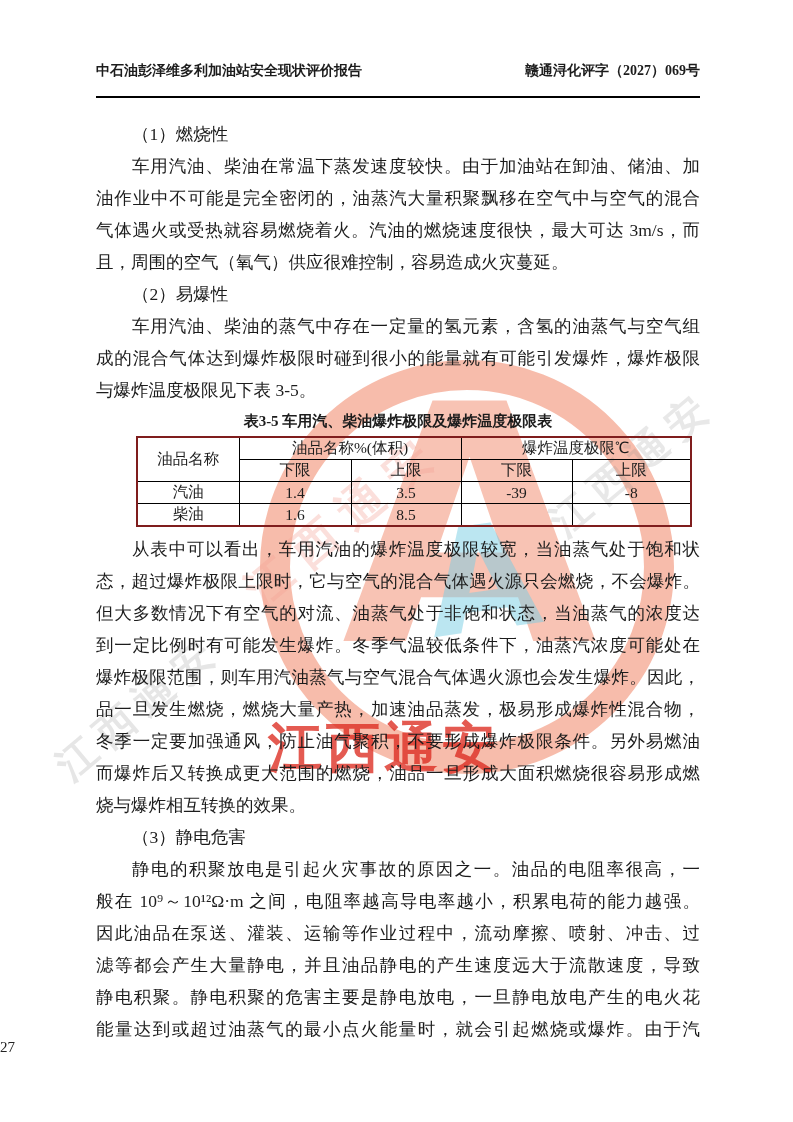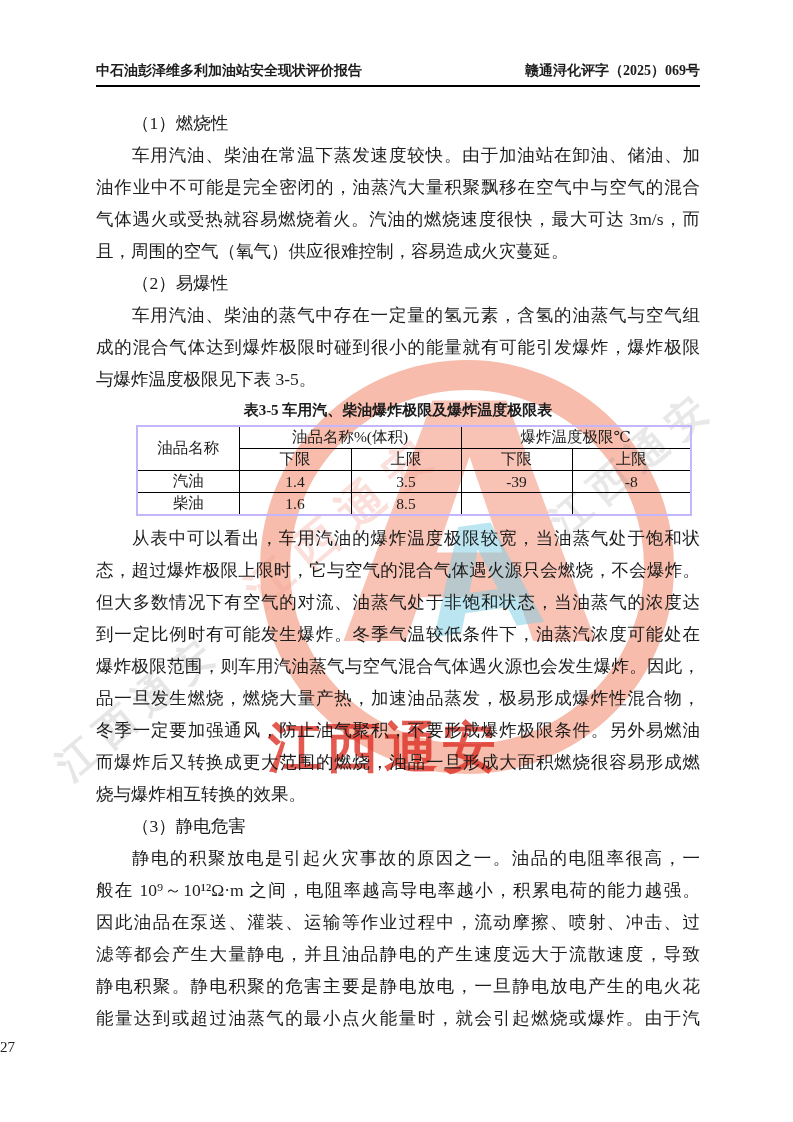--- a/index.html
+++ b/index.html
@@ -64,21 +64,21 @@
     transform:rotate(-40deg);
   }
   
   .content{
     position:absolute;z-index:2;
     left:96px;top:62px;width:604px;
   }
   .hdr{
     display:flex;justify-content:space-between;align-items:flex-end;
     font-size:14px;font-weight:bold;
-    padding-bottom:5px;
+    padding-bottom:16px;
     border-bottom:2px solid #000;
   }
   .body{margin-top:20px;}
   .ln{
     height:32px;line-height:32px;font-size:17.5px;
     text-align:justify;text-align-last:justify;
     overflow:hidden;white-space:nowrap;
   }
   .ln.left{text-align-last:left;font-family:Liberation Serif, serif;}
   .ln.indent{text-indent:36px;}
@@ -95,21 +95,21 @@
     font-size:15.5px;
     table-layout:fixed;
   }
   table.limits td{
     border:1px solid #000;
     text-align:center;
     height:20px;
     padding:0;
     overflow:hidden;
   }
-  table.limits{border:2px solid #c4b5fd;}
+  table.limits{border:2px solid #7f1d1d;font-family:Liberation Serif, serif;}
   .footer{
     position:absolute;z-index:2;
     left:0;bottom:66px;width:100%;
     text-align:left;font-size:15px;color:#222;
   }
 </style>
 </head>
 <body>
 
 <div class="page">
@@ -119,21 +119,21 @@
   <div class="wm wm-logo-a-cyan">A</div>
   <div class="wm wm-diag wm-diag-a">江西通安</div>
   <div class="wm wm-diag wm-diag-b">江西通安</div>
   <div class="wm wm-diag wm-diag-c">江西通安</div>
   <div class="wm wm-stamp">江西通安</div>
 
   <div class="content">
 
     <div class="hdr">
       <span>中石油彭泽维多利加油站安全现状评价报告</span>
-      <span>赣通浔化评字（2025）069号</span>
+      <span>赣通浔化评字（2027）069号</span>
     </div>
 
     <div class="body">
 
       <div class="ln indent left">（1）燃烧性</div>
       <div>
           <div class="ln indent">车用汽油、柴油在常温下蒸发速度较快。由于加油站在卸油、储油、加</div>
           <div class="ln">油作业中不可能是完全密闭的，油蒸汽大量积聚飘移在空气中与空气的混合</div>
           <div class="ln">气体遇火或受热就容易燃烧着火。汽油的燃烧速度很快，最大可达 3m/s，而</div>
           <div class="ln left">且，周围的空气（氧气）供应很难控制，容易造成火灾蔓延。</div>

